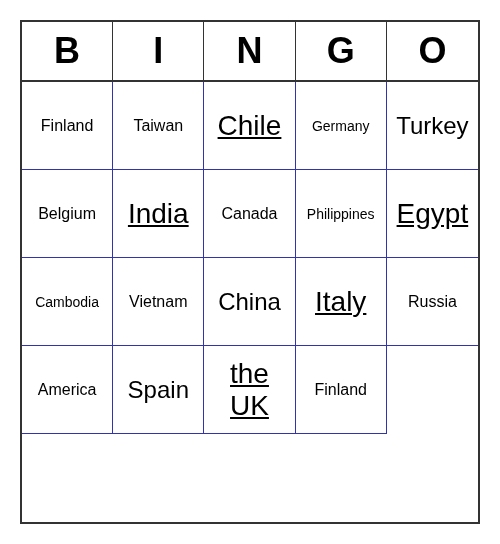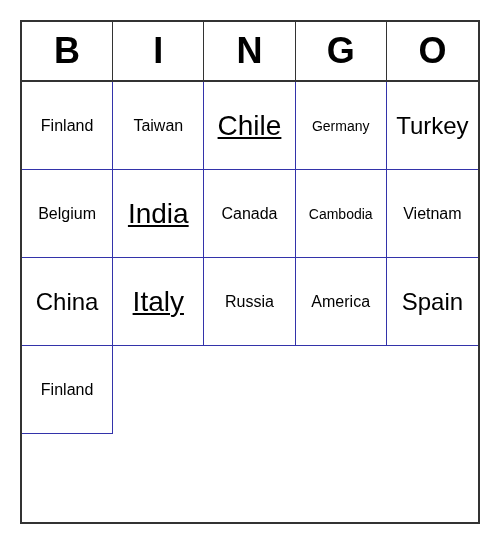--- a/index.html
+++ b/index.html
@@ -113,20 +113,26 @@
       <div class="bingo-cell">
         <span class="size-medium">Belgium</span>
       </div>
       <div class="bingo-cell">
         <span class="size-xlarge">India</span>
       </div>
       <div class="bingo-cell">
         <span class="size-medium">Canada</span>
       </div>
       <div class="bingo-cell">
+        <span class="size-small">Philippines</span>
+      </div>
+      <div class="bingo-cell">
+        <span class="size-xlarge">Egypt</span>
+      </div>
+      <div class="bingo-cell">
         <span class="size-small">Cambodia</span>
       </div>
       <div class="bingo-cell">
         <span class="size-medium">Vietnam</span>
       </div>
       <div class="bingo-cell">
         <span class="size-large">China</span>
       </div>
       <div class="bingo-cell">
         <span class="size-xlarge">Italy</span>
@@ -134,16 +140,19 @@
       <div class="bingo-cell">
         <span class="size-medium">Russia</span>
       </div>
       <div class="bingo-cell">
         <span class="size-medium">America</span>
       </div>
       <div class="bingo-cell">
         <span class="size-large">Spain</span>
       </div>
       <div class="bingo-cell">
+        <span class="size-xlarge">the UK</span>
+      </div>
+      <div class="bingo-cell">
         <span class="size-medium">Finland</span>
       </div>
     </div>
 </div>
 
 </body></html>

